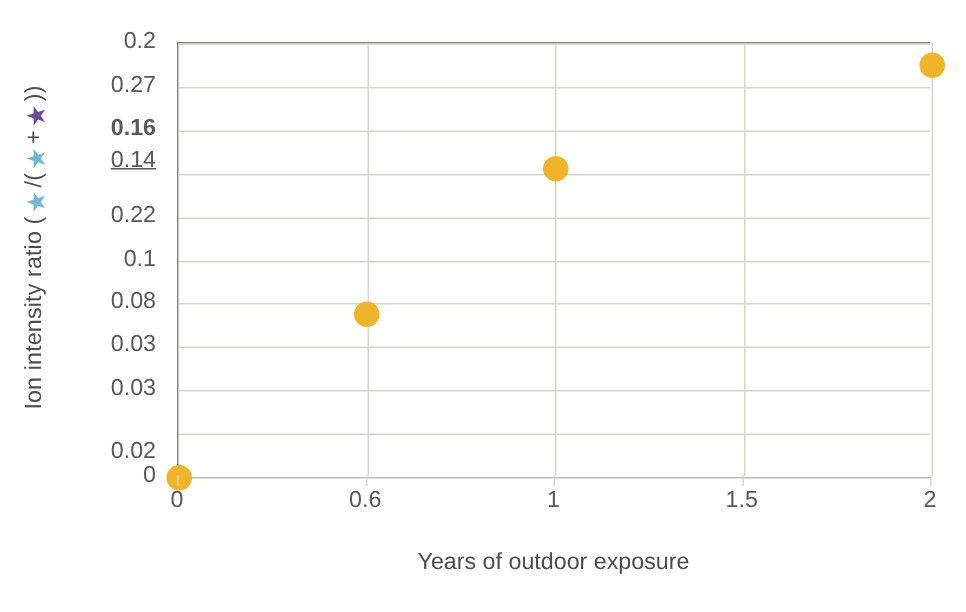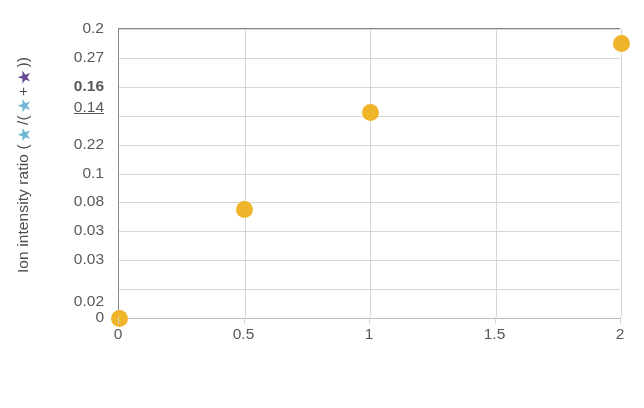--- a/index.html
+++ b/index.html
@@ -194,25 +194,26 @@
       <div class="grid-v" style="left: 376.5px;"></div>
       <div class="grid-v" style="left: 502px;"></div>
       <div class="point" title="0, 0" style="left: 0px; top: 289px; background: rgb(239, 180, 41);"></div>
       <div class="point" title="0.5, 0.075" style="left: 125.5px; top: 180.625px; background: rgb(239, 180, 41);"></div>
       <div class="point" title="1, 0.142" style="left: 251px; top: 83.81px; background: rgb(239, 180, 41);"></div>
       <div class="point" title="2, 0.19" style="left: 502px; top: 14.45px; background: rgb(239, 180, 41);"></div>
     </div>
 
   <div class="x-ticks">
       <div class="x-tick-label" style="left: 0px;">0</div>
-      <div class="x-tick-label" style="left: 125.5px;">0.5</div>
+      <div class="x-tick-label" style="left: 125.5px;">0.6</div>
       <div class="x-tick-label" style="left: 251px;">1</div>
       <div class="x-tick-label" style="left: 376.5px; text-align: right;">1.5</div>
       <div class="x-tick-label" style="left: 502px;">2</div>
     </div>
 
+  <div class="x-axis-title">Years of outdoor exposure</div>
 
 <div class="grid-v-tail" style="left: 118px; top: 317px; position: absolute;"></div>
     <div class="grid-v-tail" style="left: 243.5px; top: 317px; position: absolute;"></div>
     <div class="grid-v-tail" style="left: 369px; top: 317px; position: absolute;"></div>
     <div class="grid-v-tail" style="left: 494.5px; top: 317px; position: absolute;"></div>
     <div class="grid-v-tail" style="left: 620px; top: 317px; position: absolute;"></div>
   </div>
 
 </body></html>

